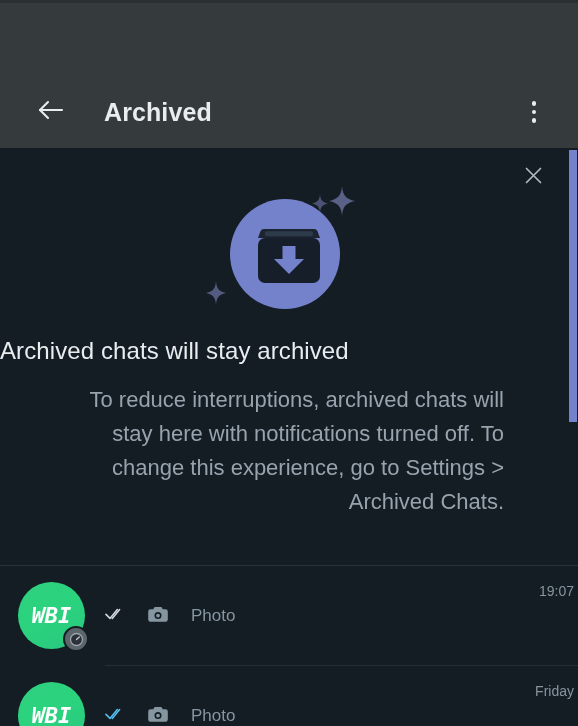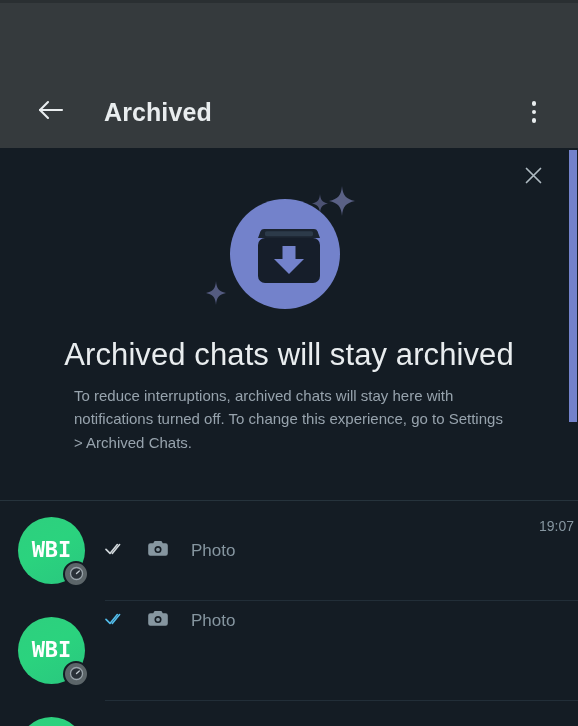--- a/index.html
+++ b/index.html
@@ -116,32 +116,31 @@
     position: absolute;
     left: 36px; top: 13px;
     width: 110px; height: 110px;
     border-radius: 50%;
     background: #7382cb;
   }
   .hero svg.box { position: absolute; left: 62px; top: 40px; }
   .spark { position: absolute; }
 
   .banner-title {
-    text-align: center;
-    font-size: 31px;
+    font-size: 24px;
     color: #e9edef;
     font-weight: normal;
     margin-top: 16px;
     letter-spacing: 0.1px;
   }
   .banner-desc {
-    margin: 11px auto 0 auto;
+    margin: 18px auto 0 auto;
     width: 430px;
-    text-align: left;
-    font-size: 15px;
+    text-align: right;
+    font-size: 22px;
     line-height: 1.55;
     color: #97a3ad;
   }
 
   .section-divider {
     width: 578px;
     height: 1px;
     background: #26333c;
     margin-top: 24px;
   }
@@ -165,20 +164,21 @@
     flex: 0 0 auto;
   }
   .avatar {
     width: 67px; height: 67px;
     border-radius: 50%;
     background: linear-gradient(150deg, #2ecf7e 0%, #2bd37e 45%, #29c77f 100%);
     display: flex;
     align-items: center;
     justify-content: center;
     overflow: hidden;
+    font-style: italic;
   }
   .avatar-text {
     font-family: "DejaVu Sans Mono", monospace;
     font-size: 22px;
     font-weight: bold;
     color: #ffffff;
     letter-spacing: 0px;
     line-height: 1;
   }
   .avatar-badge {
@@ -388,20 +388,24 @@
           </div>
           <div class="avatar-badge">
             <svg width="15" height="15" viewBox="0 0 15 15" aria-hidden="true">
               <circle cx="7.5" cy="7.5" r="6" fill="#2a3138"></circle>
               <circle cx="7.5" cy="7.5" r="6" fill="none" stroke="#9aa4ab" stroke-width="1.3"></circle>
               <path d="M7.5 7.5 L10.3 4.9" stroke="#c2cbd1" stroke-width="1.3" stroke-linecap="round"></path>
             </svg>
           </div>
         </div>
         <div class="row-content">
+          <div class="row-top">
+            <span class="row-name"></span>
+            <span class="row-time">Friday</span>
+          </div>
           <div class="row-bottom">
             <span>
               <svg width="20" height="14" viewBox="0 0 20 14" fill="none" aria-hidden="true">
                 <path d="M1 7.4 L5 11.4 L12.3 2.6" stroke="#53bdeb" stroke-width="1.6" stroke-linecap="round" stroke-linejoin="round"></path>
                 <path d="M7.3 11.4 L14.6 2.6" stroke="#53bdeb" stroke-width="1.6" stroke-linecap="round" stroke-linejoin="round"></path>
               </svg>
             </span>
             <span>
               <svg width="20" height="17" viewBox="0 0 20 17" aria-hidden="true">
                 <path d="M6.6 1 H13.4 L14.8 3.2 H17.6 A2.2 2.2 0 0 1 19.8 5.4 V13.6 A2.2 2.2 0 0 1 17.6 15.8 H2.4 A2.2 2.2 0 0 1 0.2 13.6 V5.4 A2.2 2.2 0 0 1 2.4 3.2 H5.2 Z" fill="#8696a0"></path>

